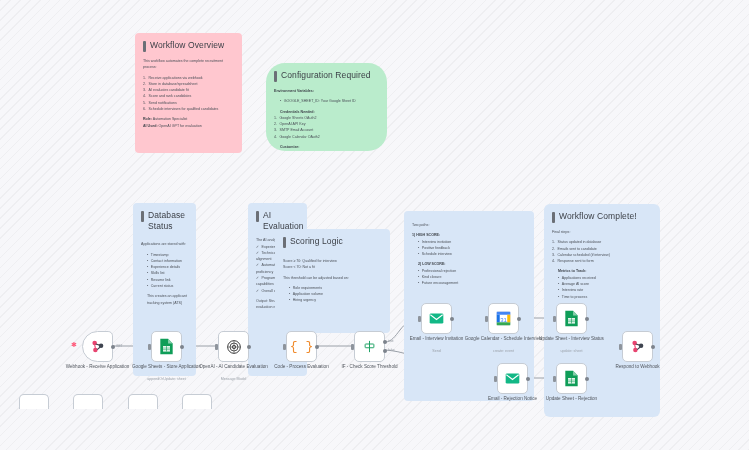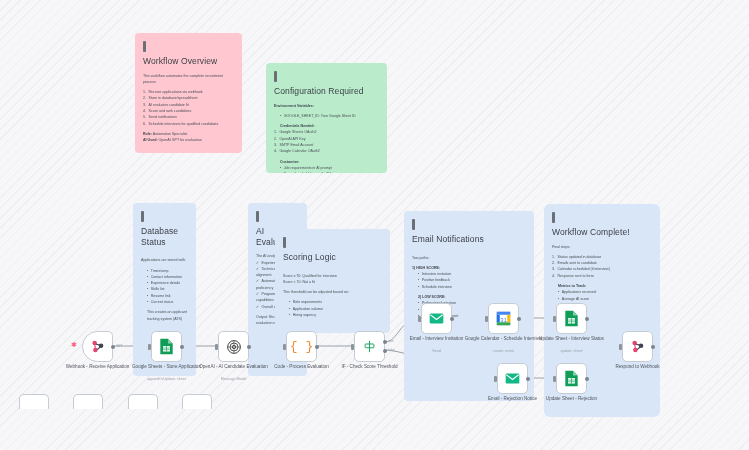--- a/index.html
+++ b/index.html
@@ -12,36 +12,36 @@
   #canvas{
     position:absolute;left:0;top:0;width:749px;height:450px;
     background-color:#f7f7fa;
     background-image:repeating-linear-gradient(135deg,
        rgba(0,0,0,0.035) 0px, rgba(0,0,0,0.035) 1px,
        rgba(0,0,0,0) 1px, rgba(0,0,0,0) 7px);
   }
   
   .note{position:absolute;border-radius:4px;box-sizing:border-box;
         padding:7px 8px 8px 8px;overflow:hidden;}
-  .note .nt{display:flex;align-items:flex-start;gap:4px;margin-bottom:6px;flex-direction:column;}
+  .note .nt{display:flex;align-items:flex-start;gap:4px;margin-bottom:6px;}
   .note .bar{width:3px;height:11px;background:#6b6f76;border-radius:1px;flex:0 0 auto;margin-top:1px;}
   .note h3{margin:0;font-size:8.5px;font-weight:400;color:#3b3f46;line-height:1.25;letter-spacing:.1px;}
   .note p,.note li{margin:0;color:#4a4f57;}
   .note .body{font-size:3.6px;line-height:1.75;color:#53585f;}
   .note .body .sec{font-weight:bold;color:#3f444b;}
   .note .body ul{margin:0;padding-left:6px;list-style:none;}
   .note .body ul li:before{content:"\2022";margin-right:2.5px;}
   .note .body ol{margin:0;padding-left:0;list-style:none;counter-reset:n;}
   .note .body ol li:before{counter-increment:n;content:counter(n) ".";margin-right:2.5px;}
   .note .body .gap{height:4px;}
   .note .body .ind{padding-left:6px;}
   .note .body .chk:before{content:"\2713";margin-right:2.5px;}
 
   #note-overview{left:135px;top:33px;width:107px;height:120px;background:#ffc7cf;}
-  #note-config{left:266px;top:63px;width:121px;height:110px;background:#baeccc;}
+  #note-config{left:266px;top:63px;width:121px;height:88px;background:#baeccc;border-radius:19px;}
   #note-database{left:133px;top:203px;width:63px;height:173px;background:#d8e6f7;}
   #note-ai{left:204px;top:203px;width:59px;height:173px;background:#d8e6f7;margin-left:44px;}
   #note-scoring{left:275px;top:229px;width:115px;height:104px;background:#d8e6f7;}
   #note-email{left:404px;top:211px;width:130px;height:190px;background:#d8e6f7;}
   #note-complete{left:544px;top:204px;width:116px;height:213px;background:#d8e6f7;border-radius:6px;}
 
   
   #edges{position:absolute;left:0;top:0;width:749px;height:450px;}
 
   
@@ -194,24 +194,20 @@
       <div class="gap"></div>
       <ul>
         <li>Role requirements</li>
         <li>Application volume</li>
         <li>Hiring urgency</li>
       </ul>
     </div>
   </div>
 
   <div class="note" id="note-email">
-    <div class="nt">
-        <span class="bar"></span>
-      <h3>Email Notifications</h3>
-      </div>
     <div class="body">
       <div class="gap"></div>
       <p>Two paths:</p>
       <div class="gap"></div>
       <p class="sec">1) HIGH SCORE:</p>
       <ul>
         <li>Interview invitation</li>
         <li>Positive feedback</li>
         <li>Schedule interview</li>
       </ul>

